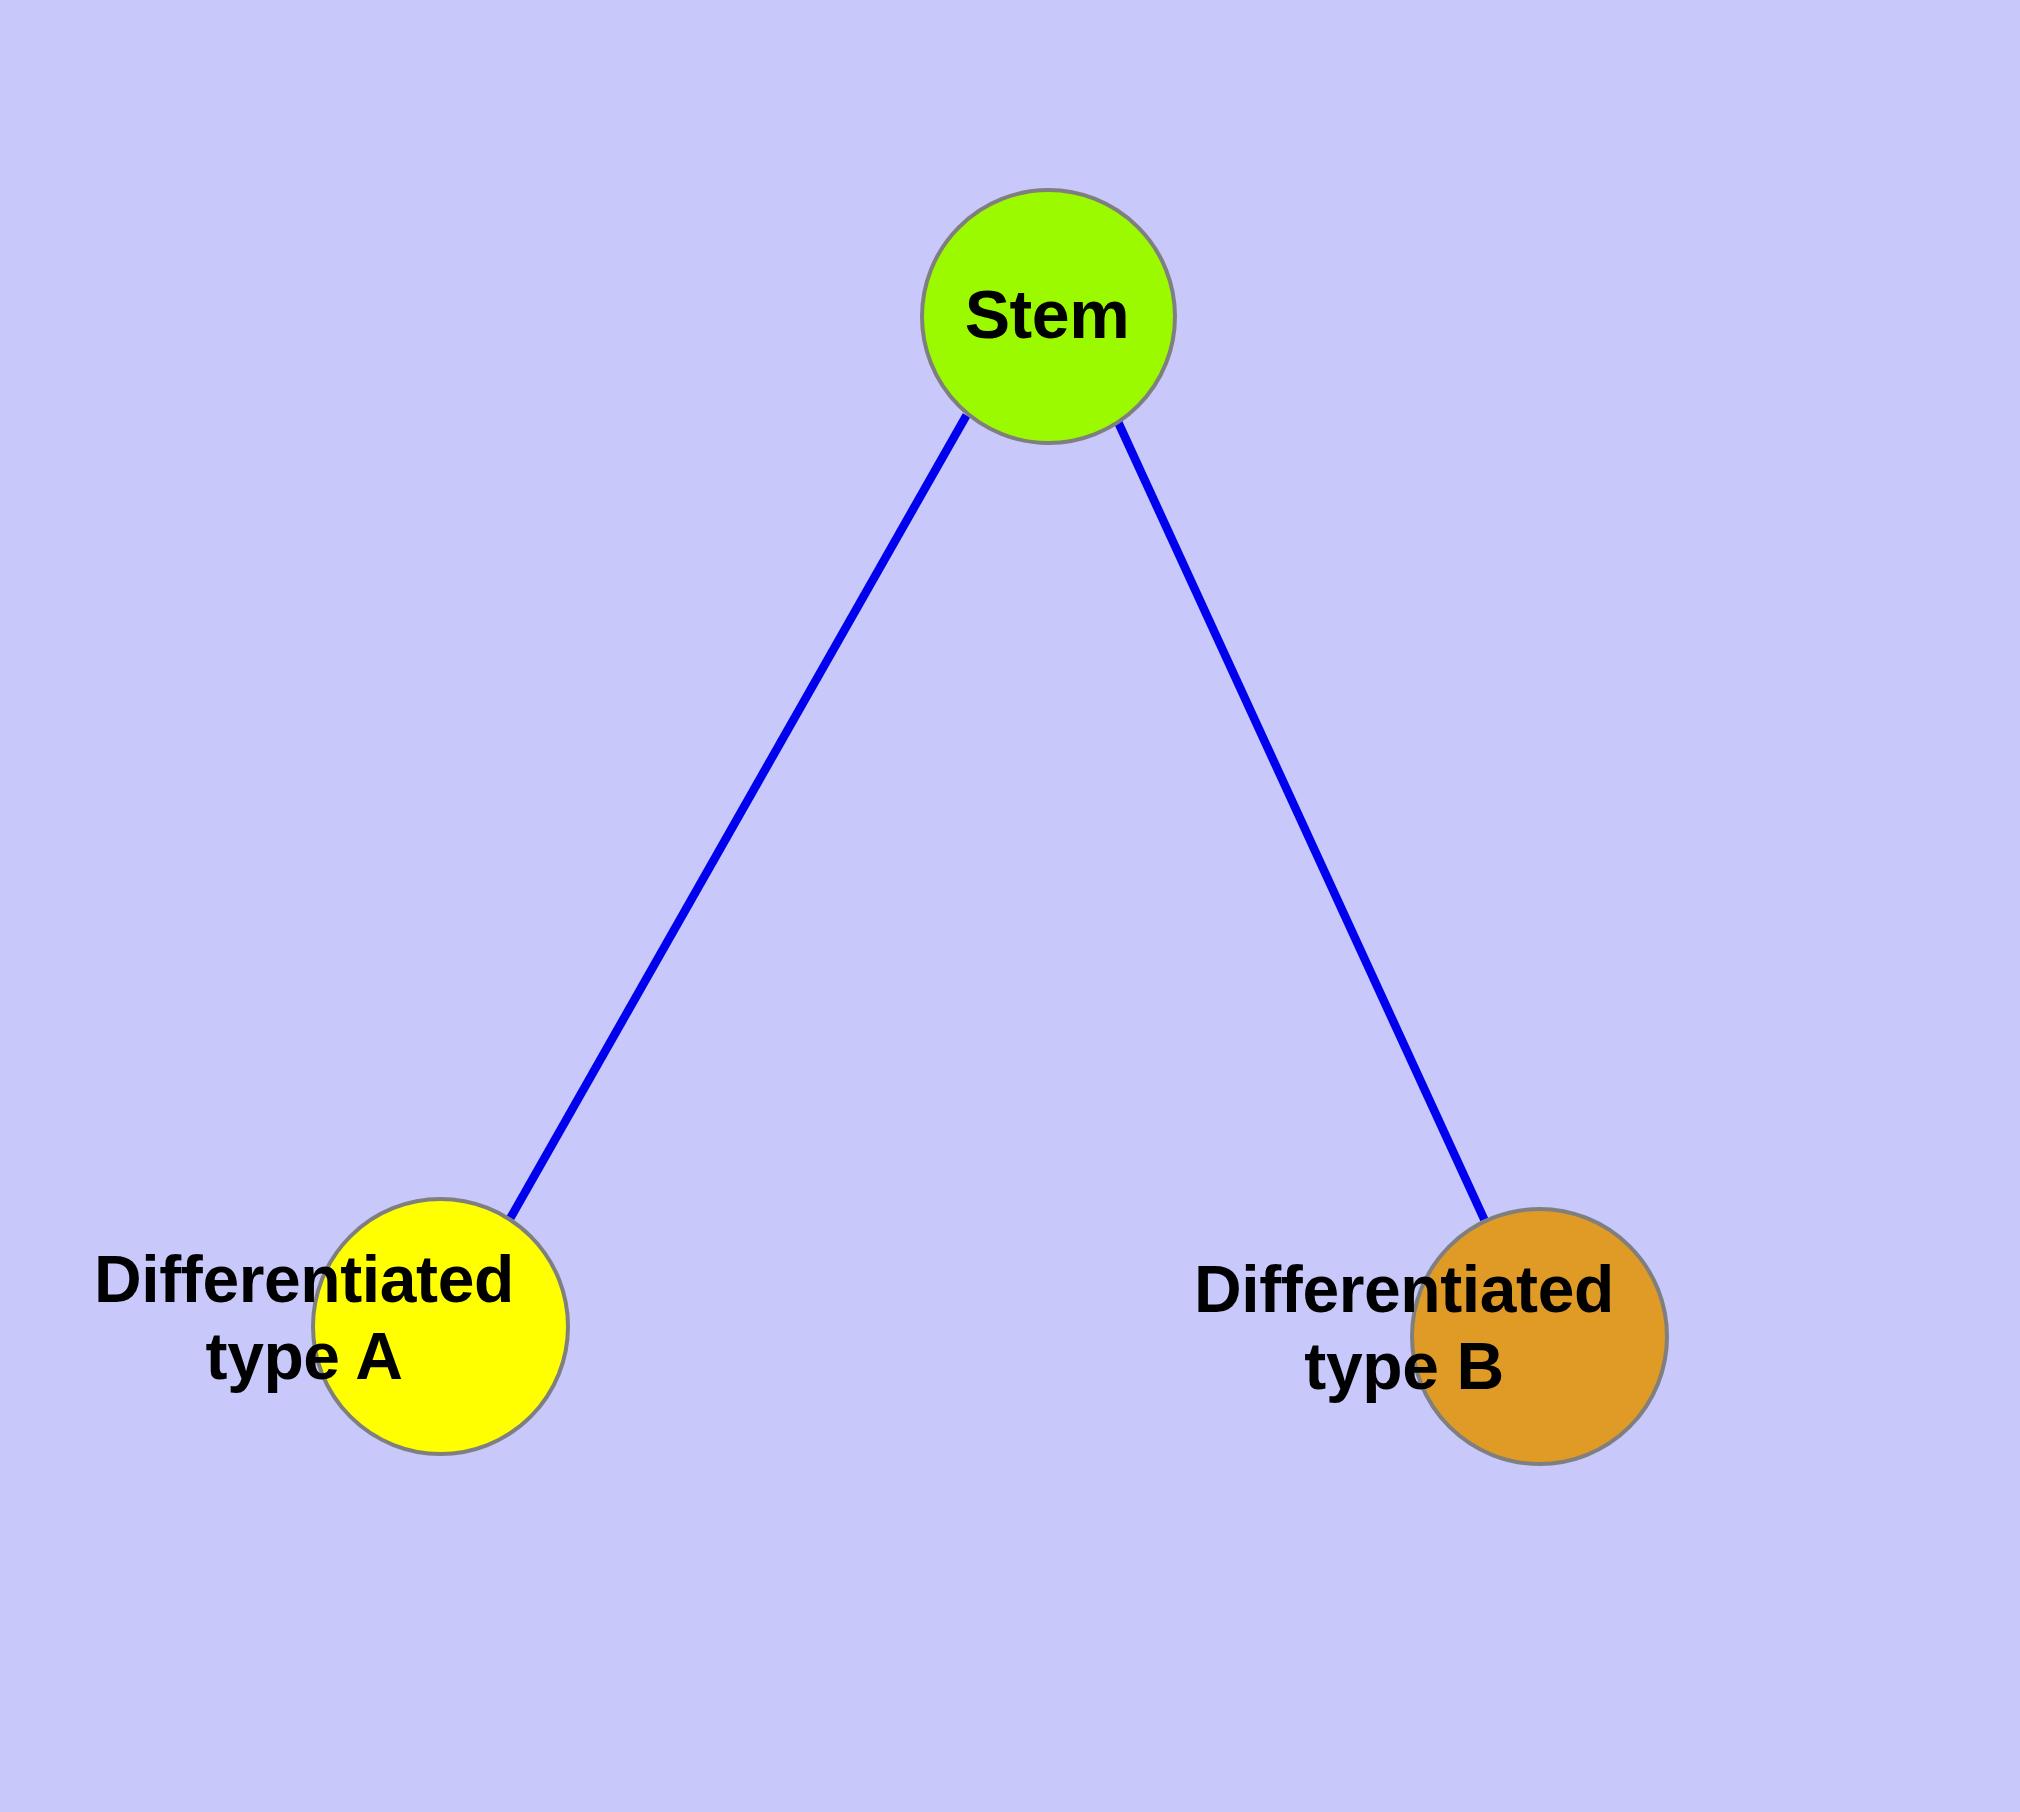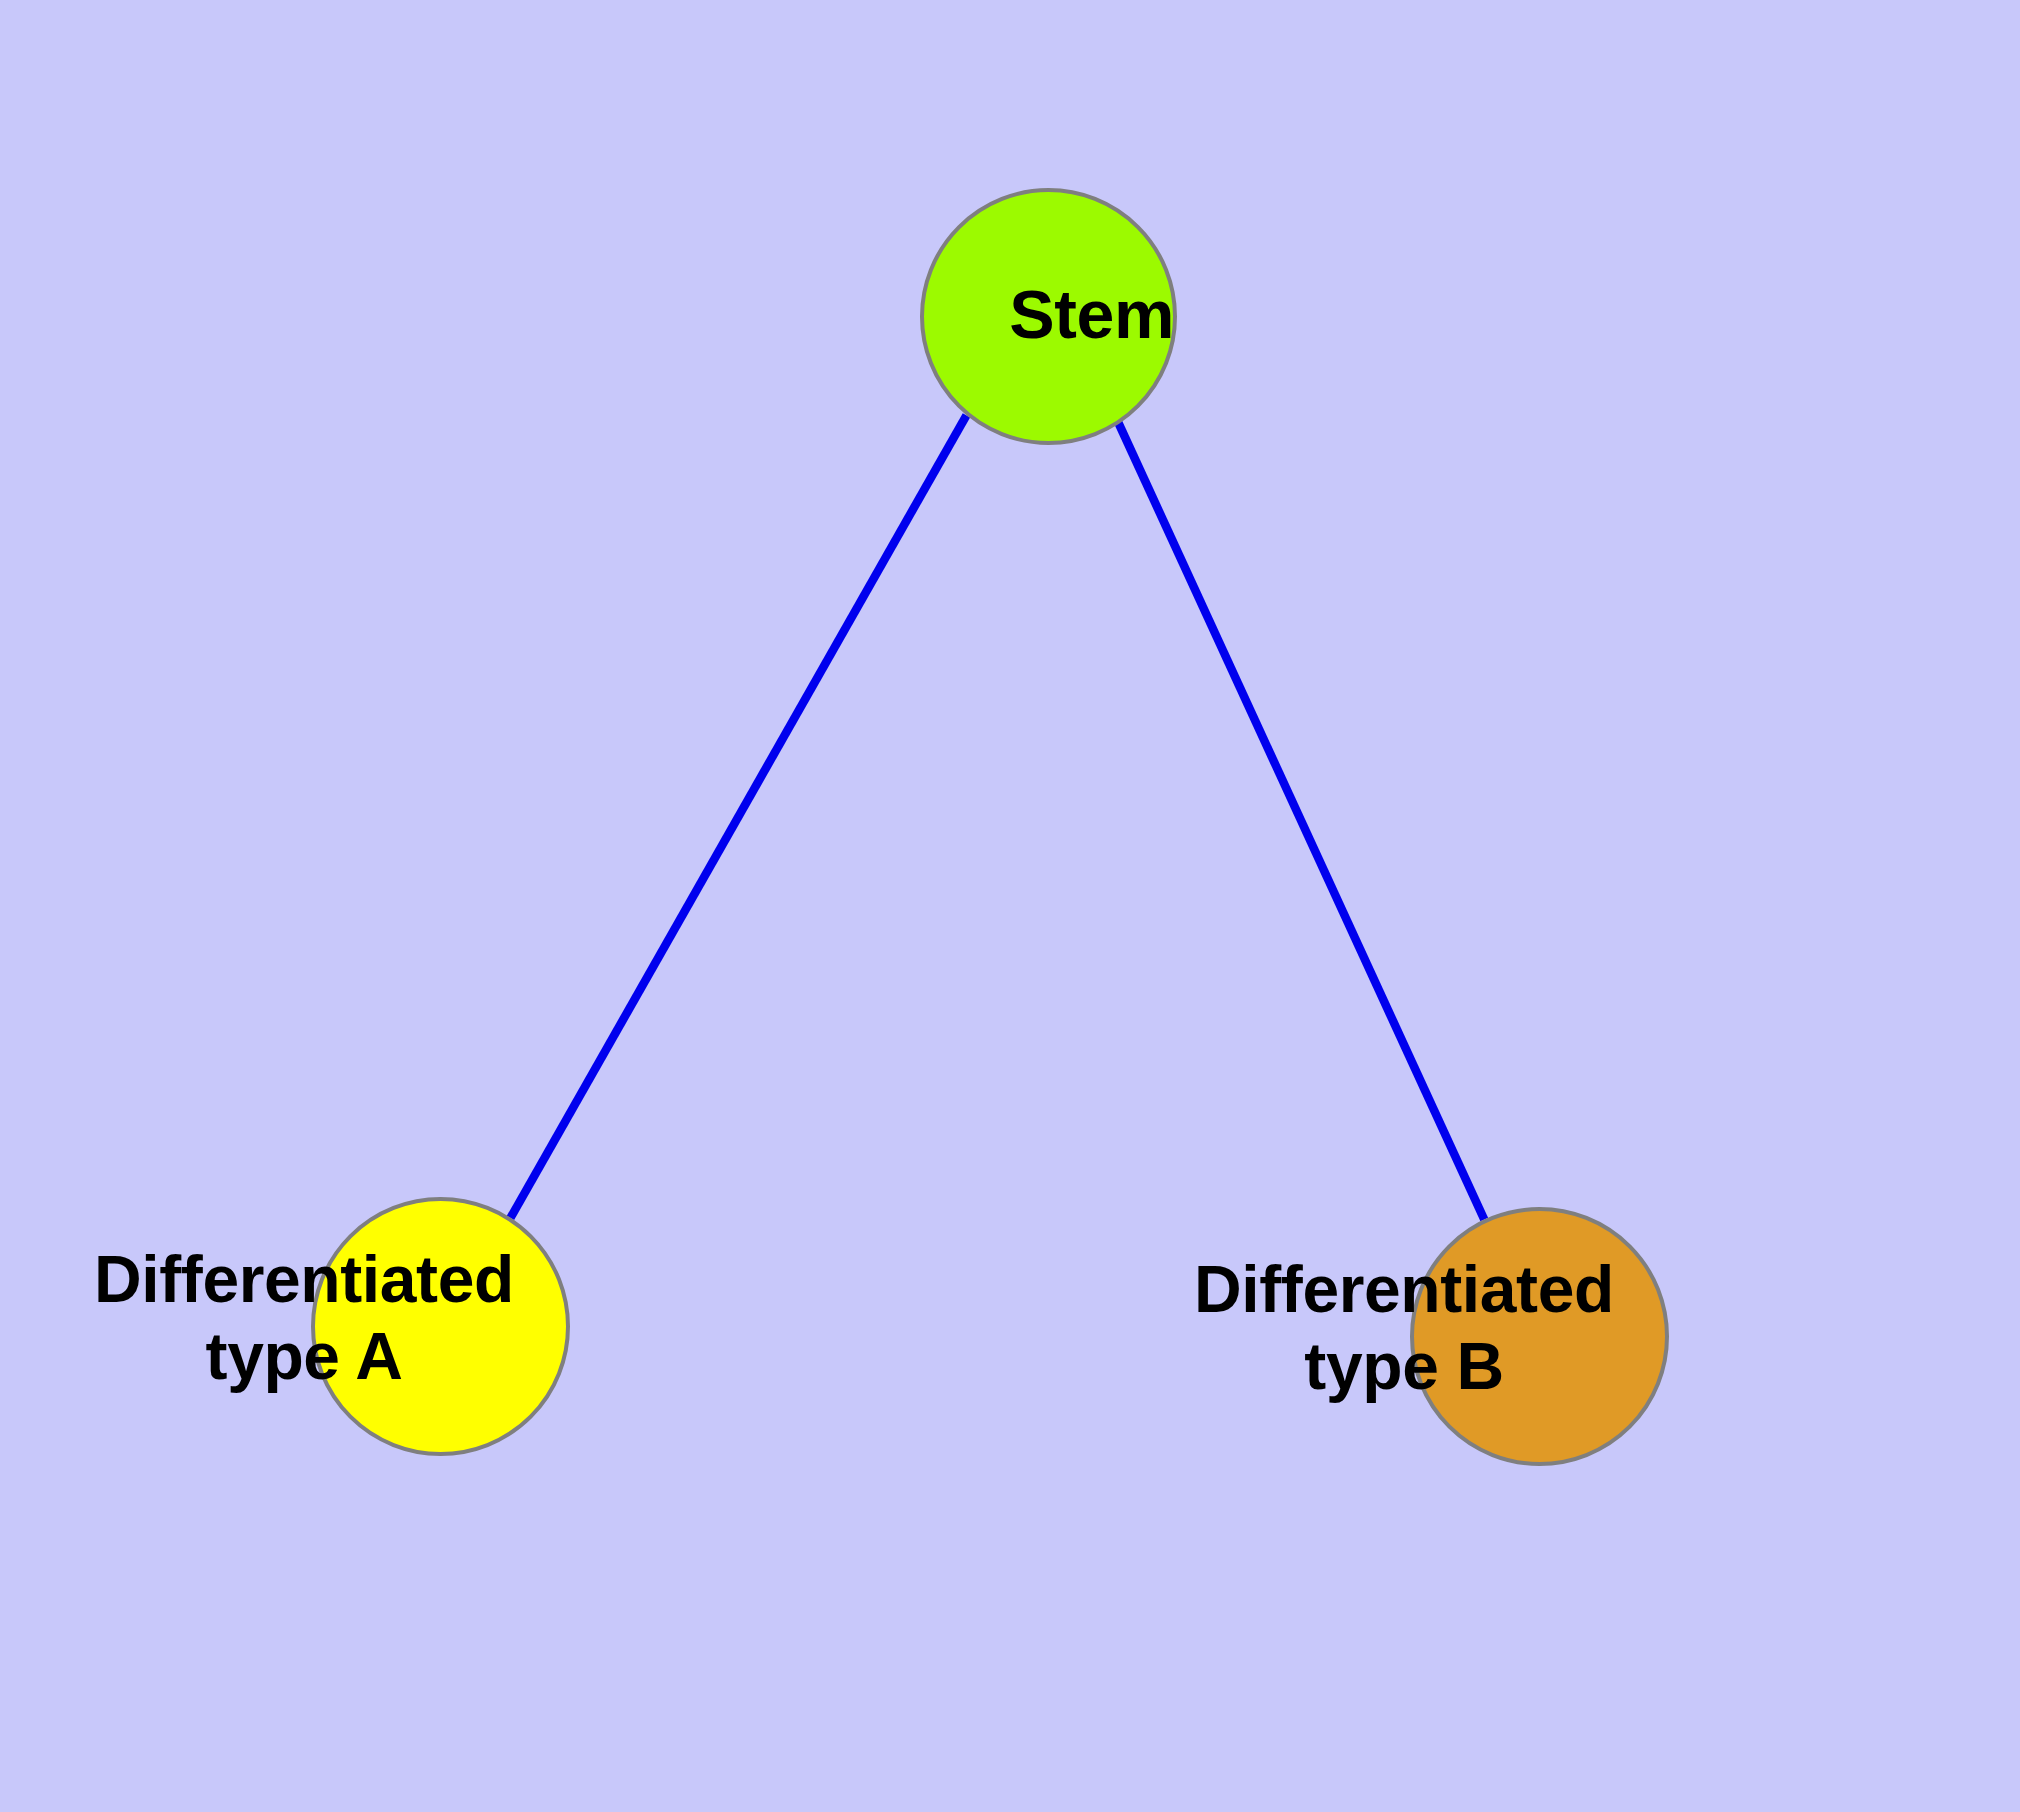--- a/index.html
+++ b/index.html
@@ -46,21 +46,20 @@
     top: 188px;
     width: 257px;
     height: 257px;
     background: #9cfa00;
   }
   #label-stem {
     left: 920px;
     top: 275px;
     width: 254px;
     font-size: 68px;
-    text-align: right;
   }
   #node-diff-a {
     left: 311px;
     top: 1197px;
     width: 259px;
     height: 259px;
     background: #ffff00;
   }
   #label-diff-a {
     left: 92px;

